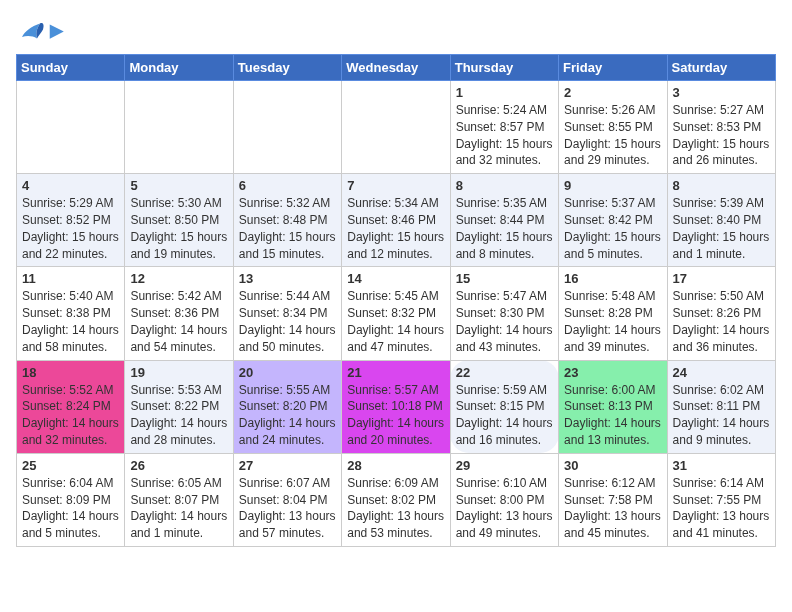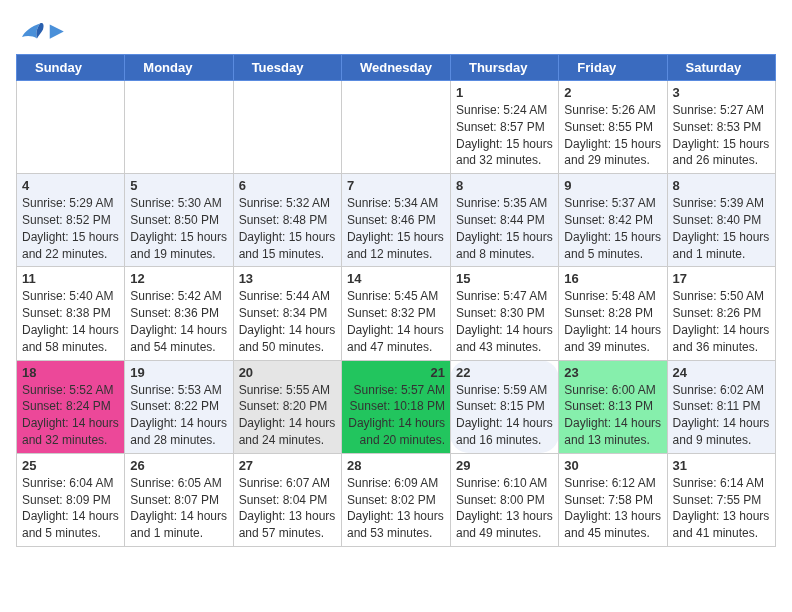--- a/index.html
+++ b/index.html
@@ -39,21 +39,21 @@
       font-weight: normal;
     }
     .calendar {
       width: 100%;
       border-collapse: collapse;
       font-size: 11px;
     }
     .calendar th {
       background: #3a6bbf;
       color: #fff;
-      padding: 5px 18px;
+      padding: 5px 4px;
       text-align: left;
       font-size: 13px;
       font-weight: bold;
       border: 1px solid #5a8bdf;
     }
     .calendar td {
       border: 1px solid #ccc;
       padding: 4px 5px;
       vertical-align: top;
       width: calc(100% / 7);
@@ -250,28 +250,28 @@
 Daylight: 14 hours
 and 32 minutes.</div>
         </td>
         <td style="background: rgb(238, 242, 250);">
           <div class="day-number">19</div>
           <div class="day-info">Sunrise: 5:53 AM
 Sunset: 8:22 PM
 Daylight: 14 hours
 and 28 minutes.</div>
         </td>
-        <td style="background: #e5e5e5;">
+        <td style="background: #c4b5fd;">
           <div class="day-number">20</div>
           <div class="day-info">Sunrise: 5:55 AM
 Sunset: 8:20 PM
 Daylight: 14 hours
 and 24 minutes.</div>
         </td>
-        <td style="background: #22c55e; text-align: right;">
+        <td style="background: #d946ef;">
           <div class="day-number">21</div>
           <div class="day-info">Sunrise: 5:57 AM
 Sunset: 10:18 PM
 Daylight: 14 hours
 and 20 minutes.</div>
         </td>
         <td style="background: rgb(238, 242, 250); border-radius: 19px;">
           <div class="day-number">22</div>
           <div class="day-info">Sunrise: 5:59 AM
 Sunset: 8:15 PM

